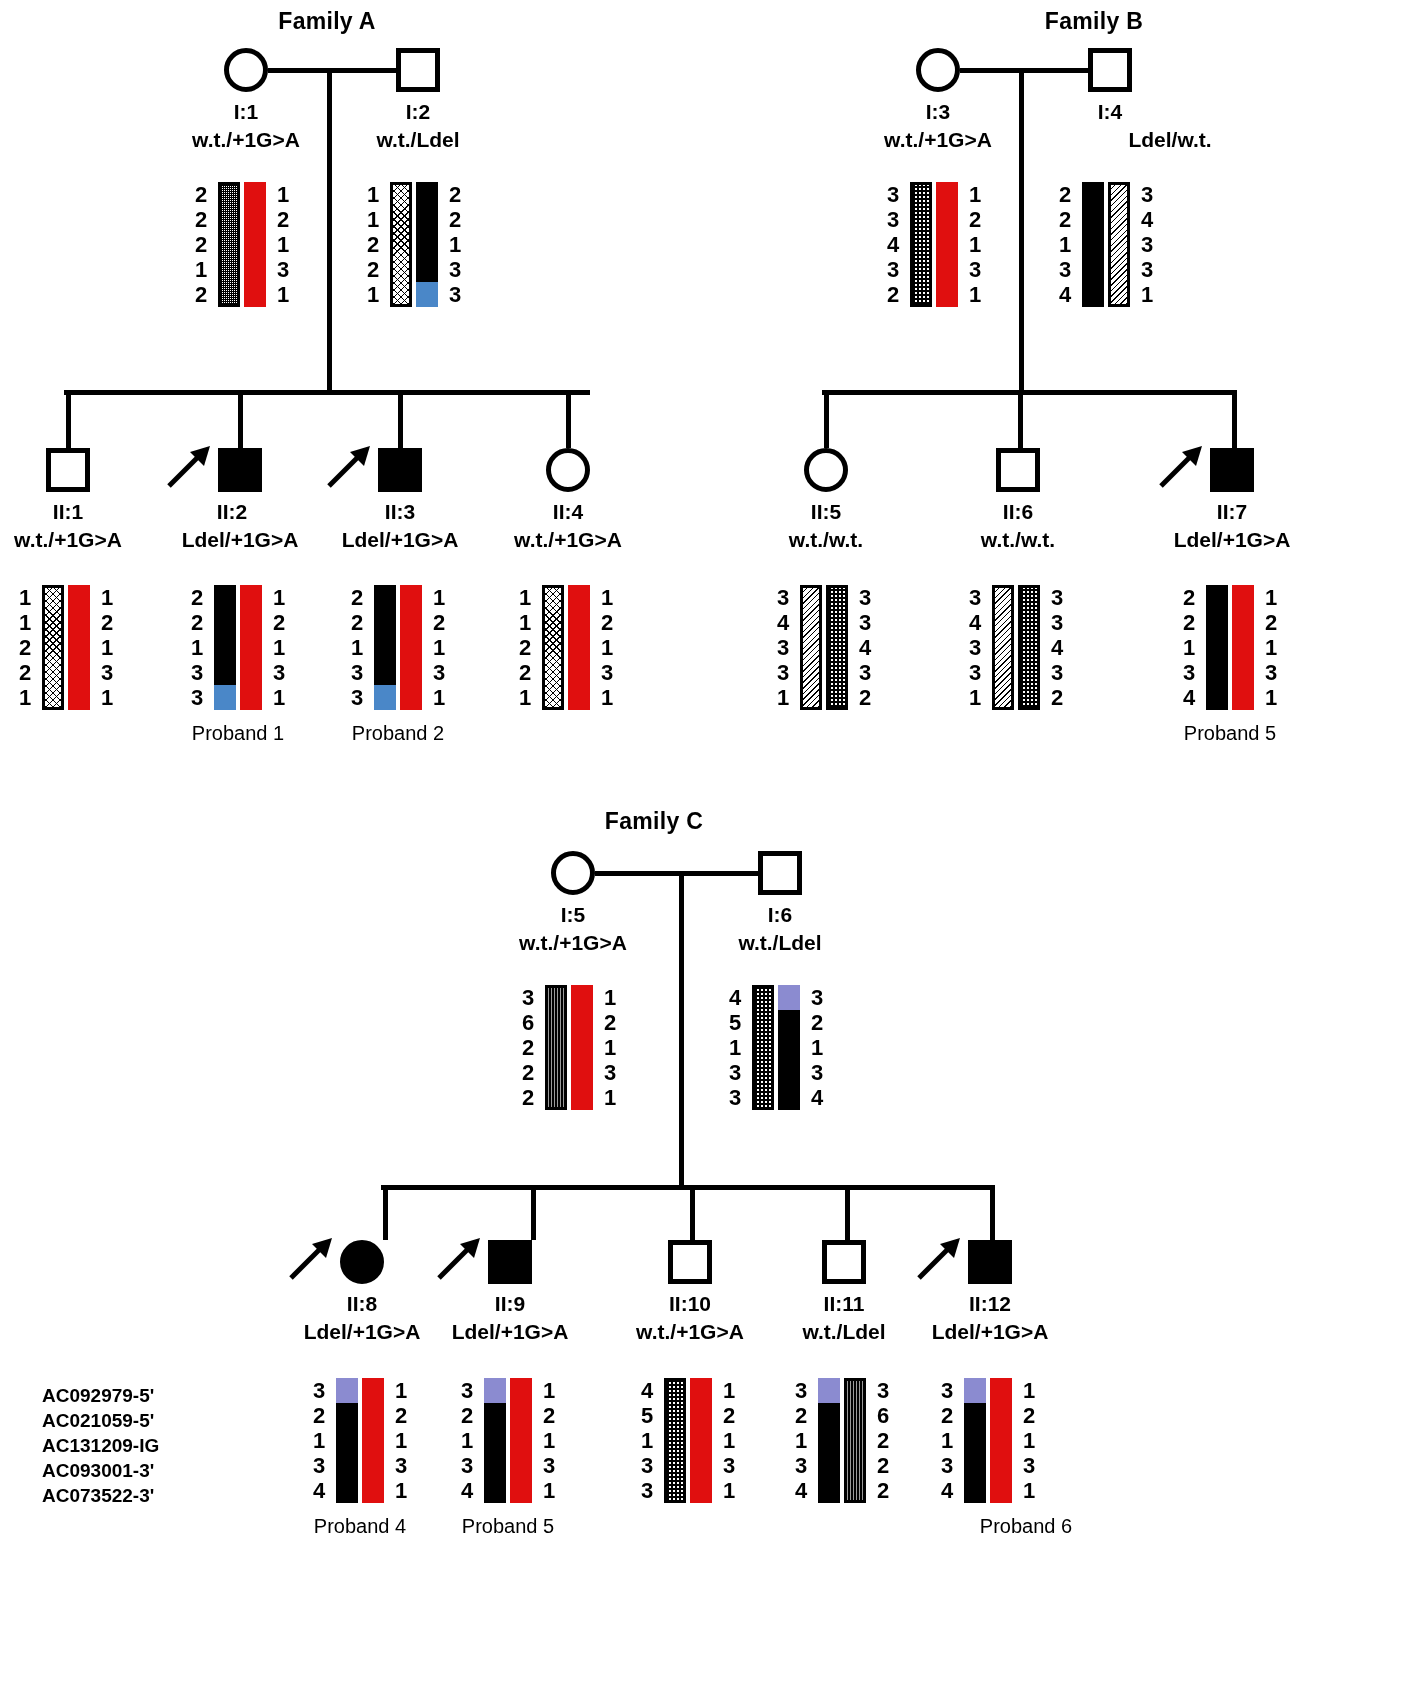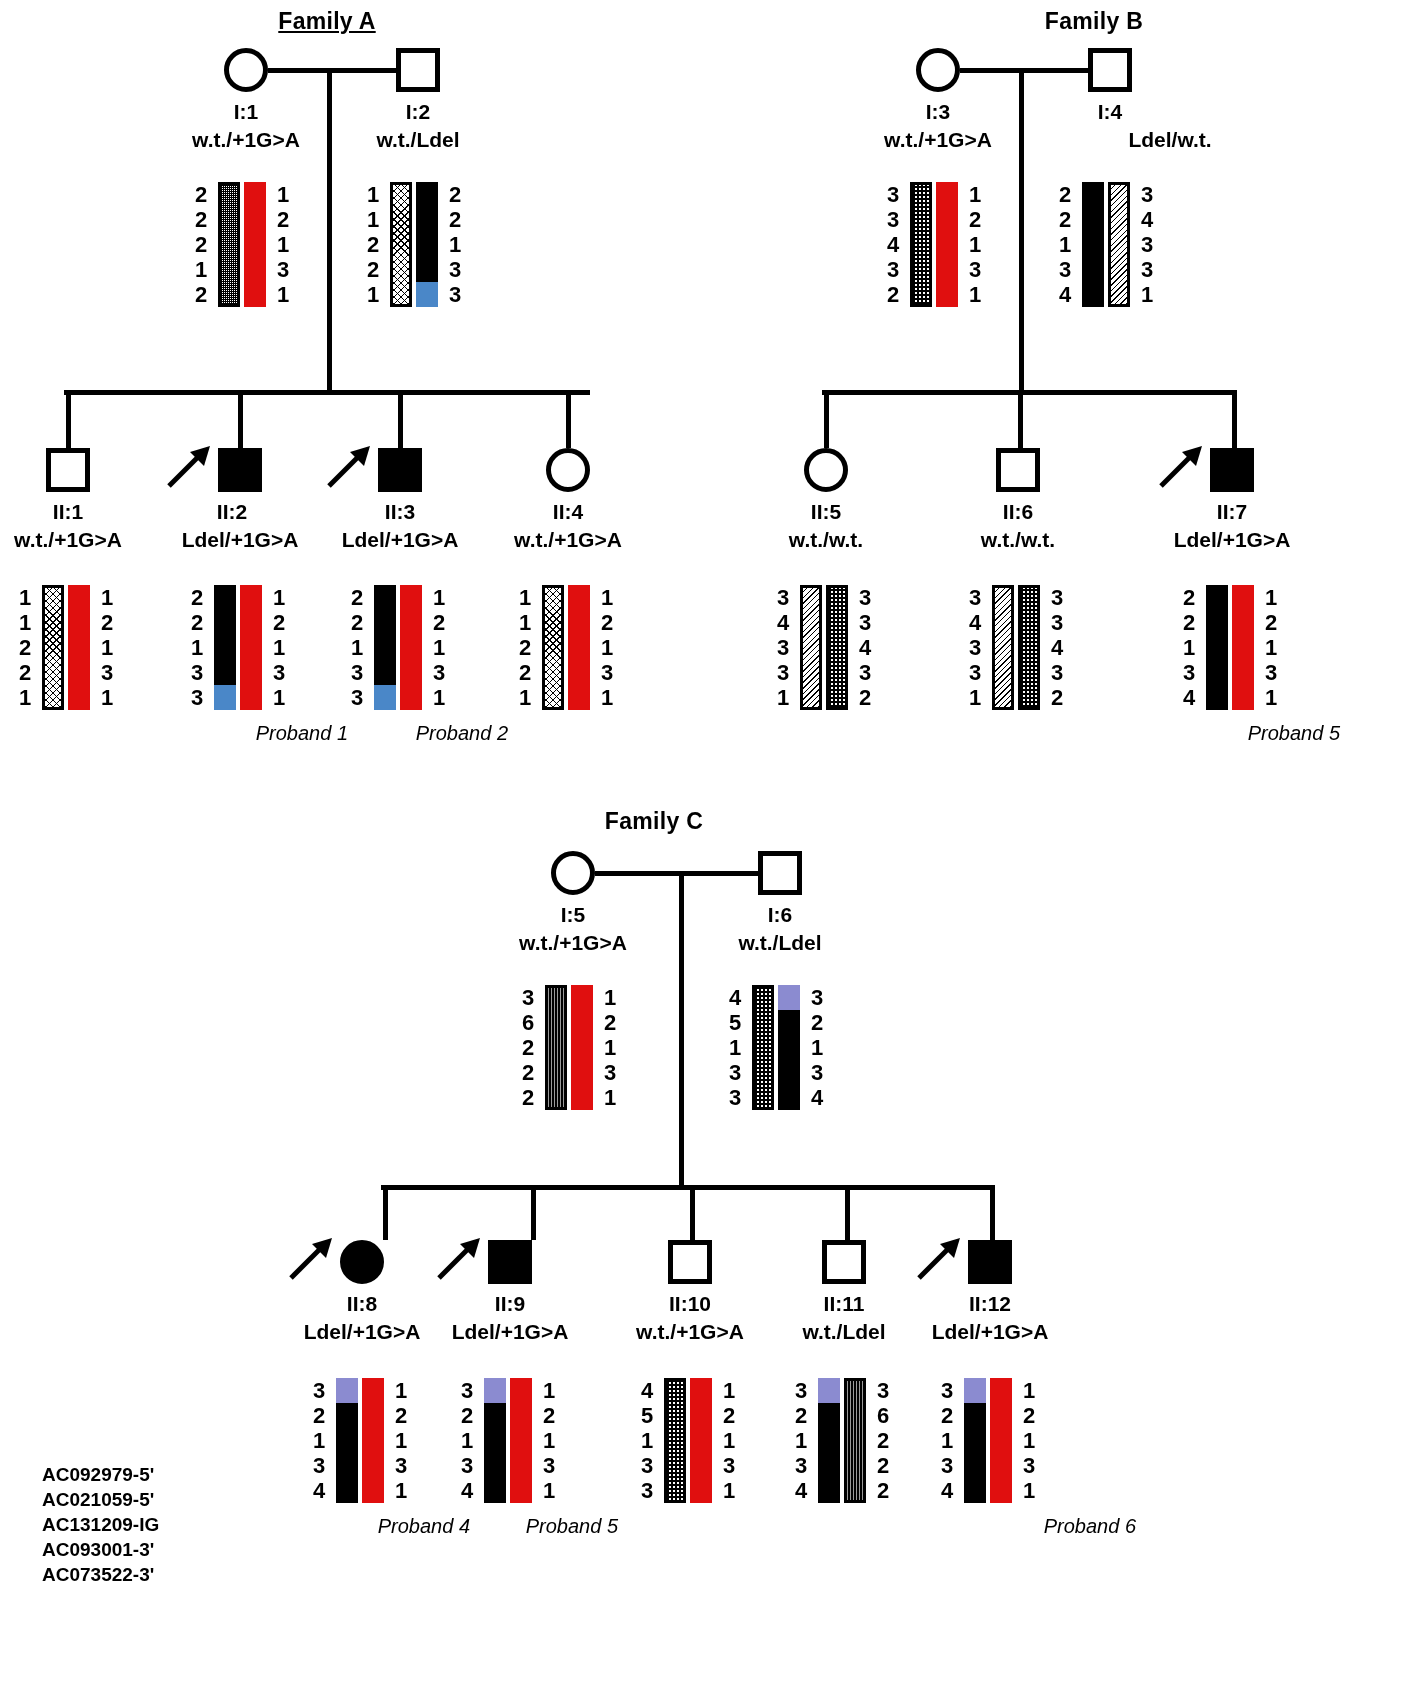--- a/index.html
+++ b/index.html
@@ -17,21 +17,21 @@
   .sym.filled{background:#000;}
 
   
   .ln{position:absolute;background:#000;}
   .lnh{height:5px;}
   .lnv{width:5px;}
 
   
   .idlab{position:absolute;text-align:center;font-size:21px;font-weight:bold;white-space:nowrap;}
   .genolab{position:absolute;text-align:center;font-size:21px;font-weight:bold;white-space:nowrap;}
-  .probandlab{position:absolute;text-align:right;font-size:20px;white-space:nowrap;font-style:italic;}
+  .probandlab{position:absolute;text-align:center;font-size:20px;white-space:nowrap;}
 
   
   .arrow{position:absolute;width:46px;height:46px;}
 
   
   .hap{position:absolute;display:flex;align-items:flex-start;}
   .allelecol{display:flex;flex-direction:column;width:22px;}
   .allelecol span{font-size:22px;font-weight:bold;line-height:25px;height:25px;
                   text-align:center;display:block;}
   .barpair{display:flex;gap:4px;}
@@ -66,21 +66,21 @@
     background-image:repeating-linear-gradient(90deg,#000 0 2px,transparent 2px 4px);}
 
   
   .markers{position:absolute;font-size:19px;font-weight:bold;line-height:25px;}
   .markers div{height:25px;white-space:nowrap;}
 </style>
 </head>
 <body>
 
 <div id="stage">
-    <div class="fam-title abs" style="width: 160px; left: 247px; top: 8px; text-decoration: underline;">Family A</div>
+    <div class="fam-title abs" style="width: 160px; left: 247px; top: 8px;">Family A</div>
     <div class="ln abs lnh" style="left: 268px; top: 68px; width: 132px; height: 5px;"></div>
     <div class="ln abs lnv" style="left: 327px; top: 70px; width: 5px; height: 320px;"></div>
     <div class="ln abs lnh" style="left: 64px; top: 390px; width: 526px; height: 5px;"></div>
     <div class="sym circle" style="left: 224px; top: 48px;"></div>
     <div class="idlab" style="width: 160px; left: 166px; top: 100px;">I:1</div>
     <div class="genolab" style="width: 220px; left: 136px; top: 128px;">w.t./+1G&gt;A</div>
     <div class="hap abs" style="left: 190px; top: 182px;">
       <div class="allelecol" style="margin-right: 6px;">
         <span>2</span>
         <span>2</span>
@@ -586,20 +586,20 @@
       </div>
       <div class="allelecol" style="margin-left: 6px;">
         <span>1</span>
         <span>2</span>
         <span>1</span>
         <span>3</span>
         <span>1</span>
       </div>
     </div>
     <div class="probandlab" style="width: 220px; left: 916px; top: 1515px;">Proband 6</div>
-    <div class="markers abs" style="left: 42px; top: 1462px;">
+    <div class="markers abs" style="left: 42px; top: 1383px;">
       <div>AC092979-5'</div>
       <div>AC021059-5'</div>
       <div>AC131209-IG</div>
       <div>AC093001-3'</div>
       <div>AC073522-3'</div>
     </div>
   </div>
 
 </body></html>

